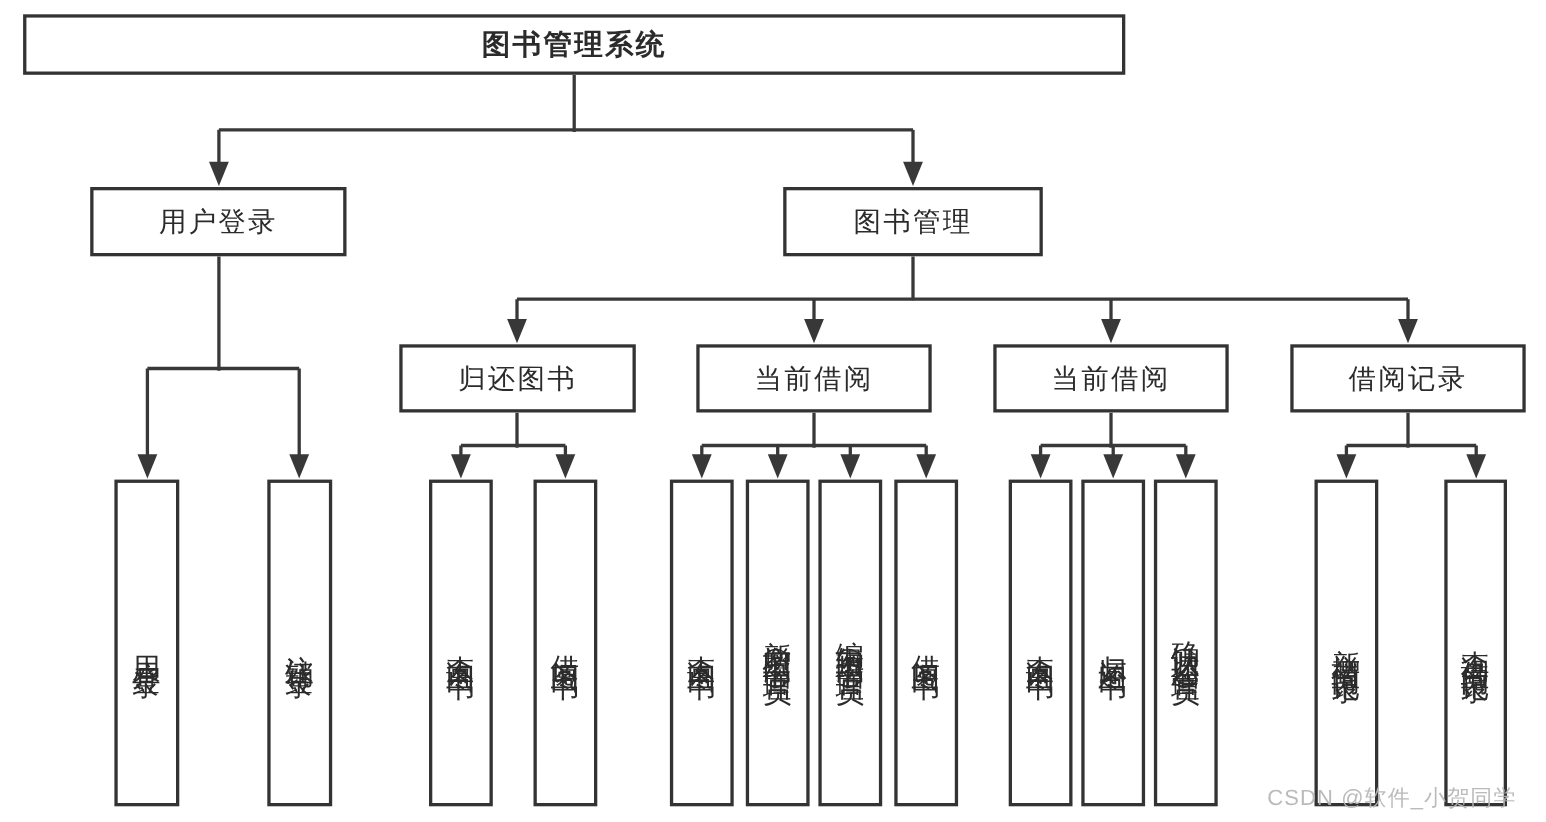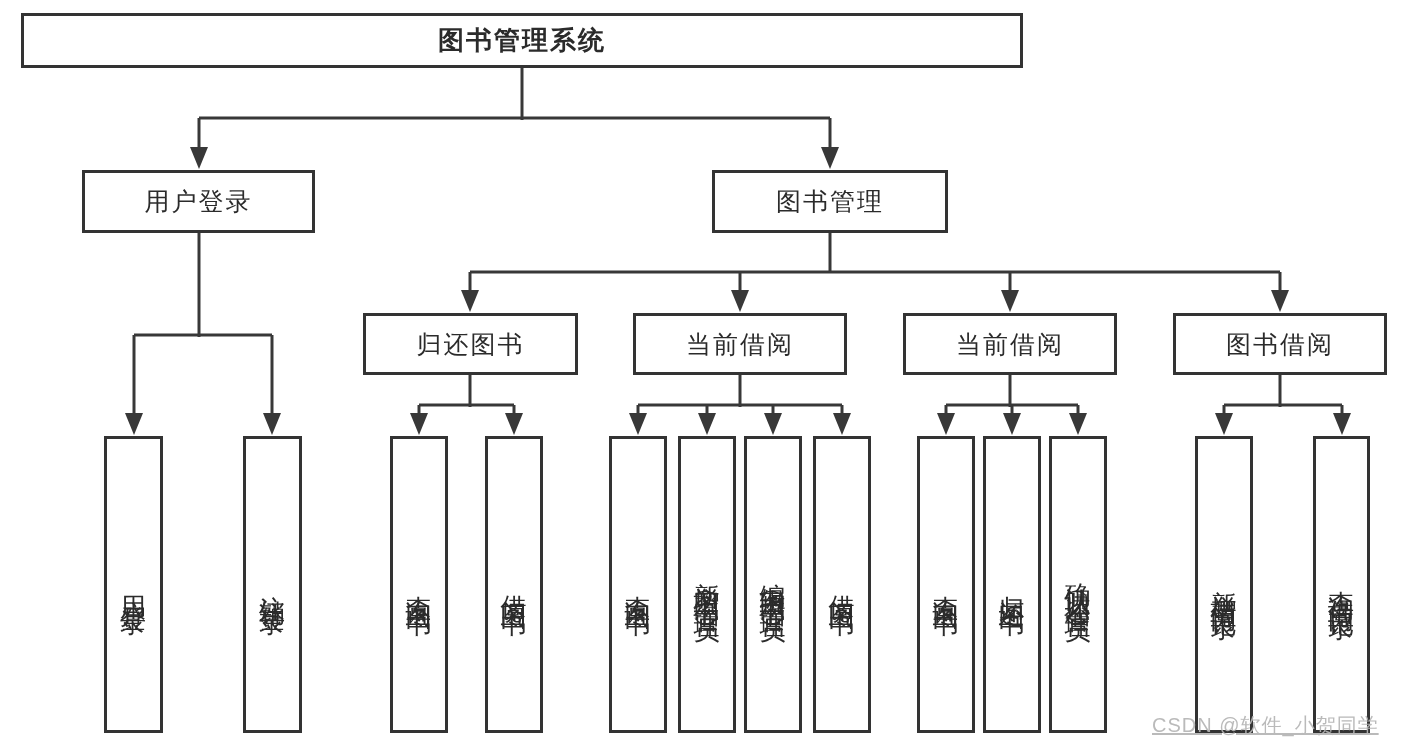--- a/index.html
+++ b/index.html
@@ -44,21 +44,20 @@
   .watermark {
     position: absolute;
     left: 1152px;
     top: 712px;
     font-size: 20px;
     letter-spacing: 1px;
     color: #b5b5b5;
     opacity: 0.92;
     white-space: nowrap;
     z-index: 5;
-    text-decoration: underline;
   }
 </style>
 </head>
 <body>
 
 <div class="canvas">
 
   <svg class="connectors" viewBox="0 0 1405 747" xmlns="http://www.w3.org/2000/svg">
 
     <g>
@@ -149,21 +148,21 @@
   <div class="node h" style="left:363px;top:313px;width:215px;height:62px">
     <span>归还图书</span>
   </div>
   <div class="node h" style="left:633px;top:313px;width:214px;height:62px">
     <span>当前借阅</span>
   </div>
   <div class="node h" style="left:903px;top:313px;width:214px;height:62px">
     <span>当前借阅</span>
   </div>
   <div class="node h" style="left:1173px;top:313px;width:214px;height:62px">
-    <span>图书借阅</span>
+    <span>借阅记录</span>
   </div>
 
   <div class="node v" style="left:104px;top:436px;width:59px;height:297px">
     <span>用户登录</span>
   </div>
   <div class="node v" style="left:243px;top:436px;width:59px;height:297px">
     <span>注销登录</span>
   </div>
 
   <div class="node v" style="left:390px;top:436px;width:58px;height:297px">

